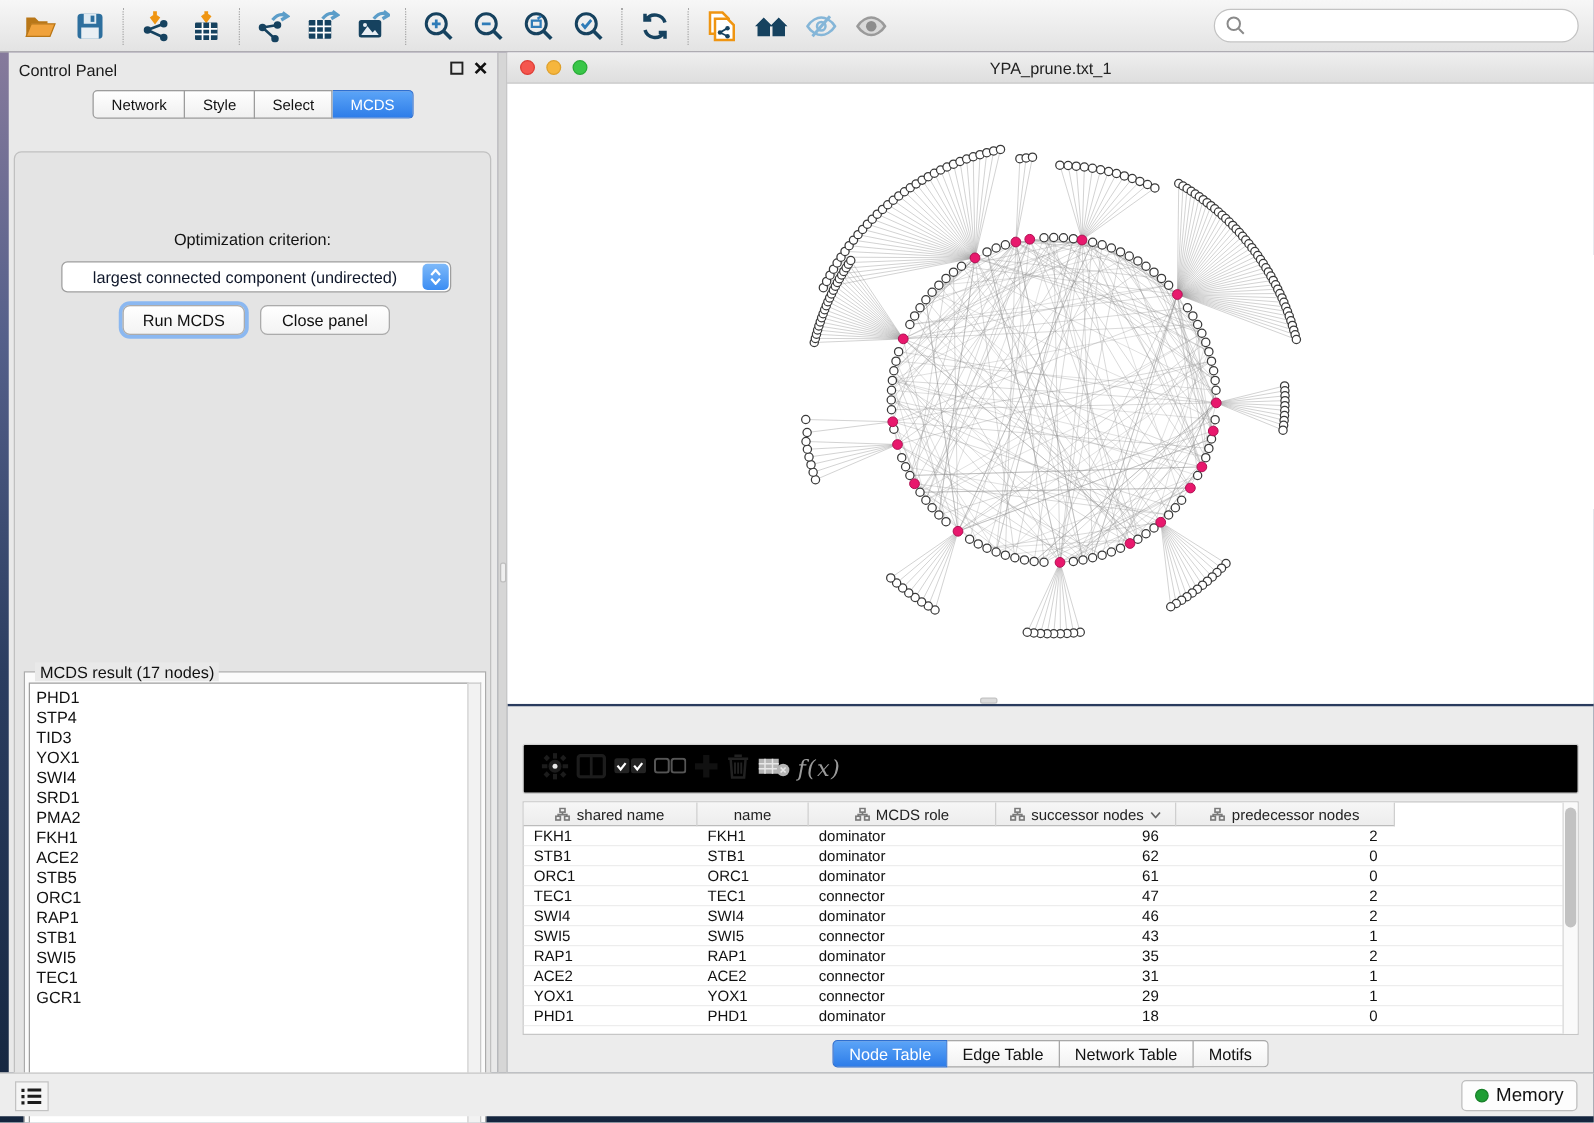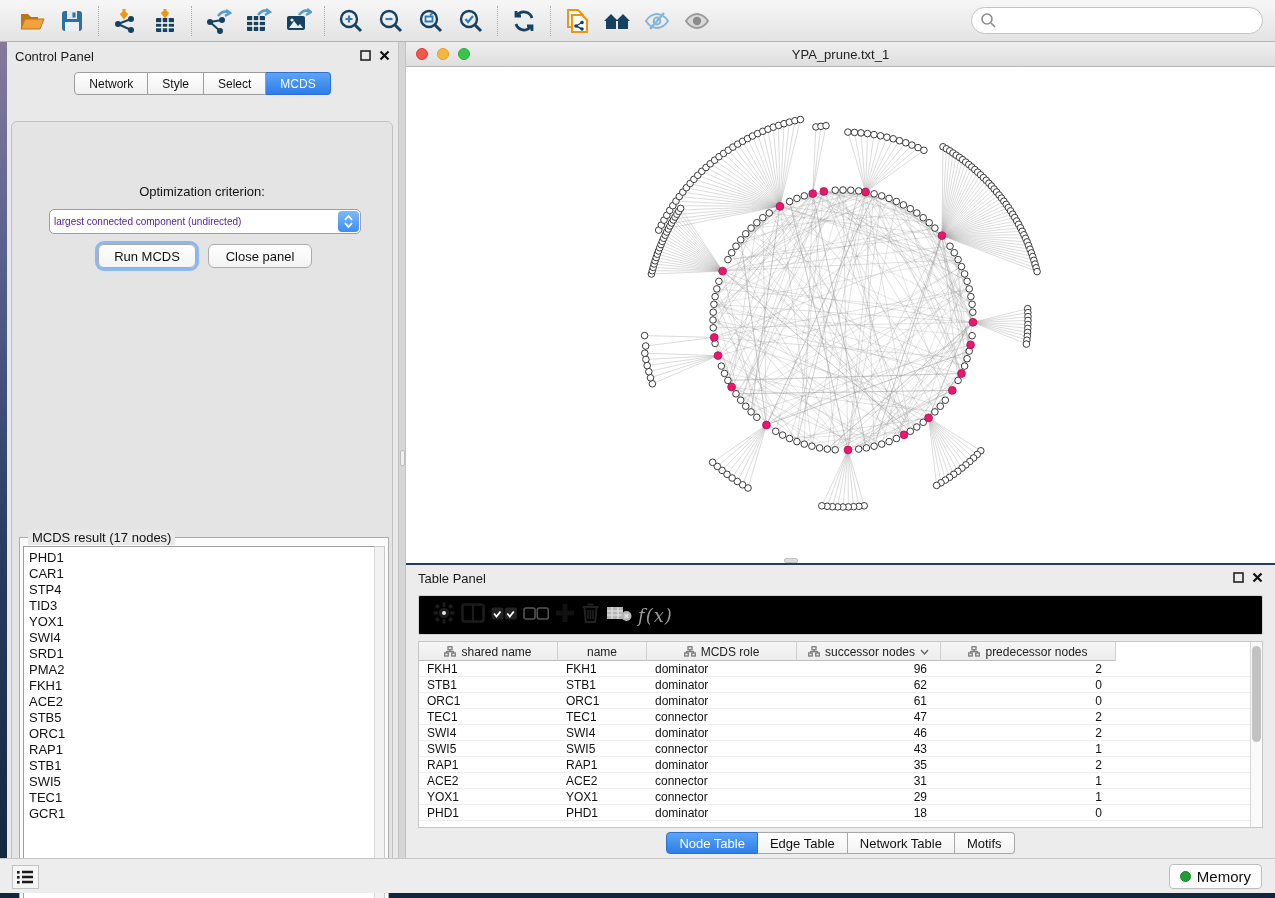--- a/index.html
+++ b/index.html
@@ -27,21 +27,21 @@
   .cp-tab { height:23px; padding:0 14px; display:flex; align-items:center; font-size:12px; color:#111;
     background:linear-gradient(180deg,#ffffff,#f0f0f0); border:1px solid #9c9c9c; border-left-width:0; }
   .cp-tab:first-child { border-left-width:1px; border-radius:4px 0 0 4px; }
   .cp-tab:last-child { border-radius:0 4px 4px 0; }
   .cp-tab.active { background:linear-gradient(180deg,#5ba4f7,#2e7de9); color:#fff; border-color:#2f6fd0; }
   #cp-card { position:absolute; left:4px; top:52px; width:382px; height:746px;
     background:#e4e4e4; border:1px solid #c0c0c0; border-radius:6px;margin-top:27px; }
   #opt-label { position:absolute; left:0; top:62px; width:100%; text-align:center; font-size:13px; color:#111; }
   #criterion-select { position:absolute; left:37px; top:87px; width:312px; height:25px; background:#fff;
     border:1px solid #9e9e9e; border-radius:5px; display:flex; align-items:center; }
-  #criterion-value { flex:1; text-align:left; font-size:10px; color:#4c1d95; padding-left:4px; }
+  #criterion-value { flex:1; text-align:center; font-size:13px; color:#0f172a; padding-left:4px; }
   #criterion-spinner { width:21px; height:21px; margin-right:1px; border-radius:4px;
     background:linear-gradient(180deg,#7db9f9,#3c8df3); display:flex; flex-direction:column; align-items:center; justify-content:center; gap:1px; }
   .btn { background:linear-gradient(180deg,#ffffff,#f3f3f3); border:1px solid #ababab; border-radius:6px;
     font-size:13px; color:#111; display:flex; align-items:center; justify-content:center; }
   #run-mcds-btn { position:absolute; left:86px; top:122px; width:98px; height:24px;
     box-shadow:0 0 0 3px rgba(110,170,245,.75); }
   #close-panel-btn { position:absolute; left:196px; top:122px; width:104px; height:24px; }
   #mcds-fieldset { position:absolute; left:7px; top:415px; width:370px; height:368px;
     border:1px solid #ababab; background:#fbfbfb; }
   #mcds-legend { position:absolute; left:8px; top:-8px; background:#e9e9e9; padding:0 4px; font-size:13px; color:#111; }
@@ -271,21 +271,20 @@
             <path d="M1 1l3.5 4L8 1" fill="none" stroke="#fff" stroke-width="1.8"></path>
           </svg>
       </span>
     </div>
     <div id="run-mcds-btn" class="btn">Run MCDS</div>
     <div id="close-panel-btn" class="btn">Close panel</div>
     <div id="mcds-fieldset">
       <span id="mcds-legend">MCDS result (17 nodes)</span>
       <div id="mcds-list">
           <div class="mcds-item">PHD1</div>
-          <div class="mcds-item">CAR1</div>
           <div class="mcds-item">STP4</div>
           <div class="mcds-item">TID3</div>
           <div class="mcds-item">YOX1</div>
           <div class="mcds-item">SWI4</div>
           <div class="mcds-item">SRD1</div>
           <div class="mcds-item">PMA2</div>
           <div class="mcds-item">FKH1</div>
           <div class="mcds-item">ACE2</div>
           <div class="mcds-item">STB5</div>
           <div class="mcds-item">ORC1</div>
@@ -981,31 +980,20 @@
         <circle cx="325.6" cy="320.0" r="3.9" fill="#e8186d" stroke="#b01053" stroke-width="0.8"></circle>
         <circle cx="360.4" cy="358.0" r="3.9" fill="#e8186d" stroke="#b01053" stroke-width="0.8"></circle>
         <circle cx="522.6" cy="350.8" r="3.9" fill="#e8186d" stroke="#b01053" stroke-width="0.8"></circle>
         <circle cx="498.0" cy="367.8" r="3.9" fill="#e8186d" stroke="#b01053" stroke-width="0.8"></circle>
         <circle cx="442.0" cy="382.9" r="3.9" fill="#e8186d" stroke="#b01053" stroke-width="0.8"></circle>
       </svg>
   </div>
 </div>
 
 <div id="table-panel" class="abs">
-  <div id="tp-header">
-    <span id="tp-title">Table Panel</span>
-    <span class="panel-winbtns">
-      <span><svg width="11" height="11" viewBox="0 0 11 11">
-            <rect x="1" y="1" width="9" height="9" fill="none" stroke="#222" stroke-width="1.6"></rect>
-          </svg></span>
-      <span><svg width="11" height="11" viewBox="0 0 11 11">
-            <path d="M1.5 1.5l8 8M9.5 1.5l-8 8" stroke="#111" stroke-width="2.2"></path>
-          </svg></span>
-    </span>
-  </div>
   <div id="tp-toolbar">
     <span>
       <svg width="22" height="22" viewBox="0 0 22 22">
           <g fill="#1c1c1c">
             <circle cx="11" cy="11" r="5.2"></circle>
             <g id="teeth">
               <rect x="9.4" y="0.5" width="3.2" height="4.4"></rect>
               <rect x="9.4" y="17.1" width="3.2" height="4.4"></rect>
               <rect x="0.5" y="9.4" width="4.4" height="3.2"></rect>
               <rect x="17.1" y="9.4" width="4.4" height="3.2"></rect>

